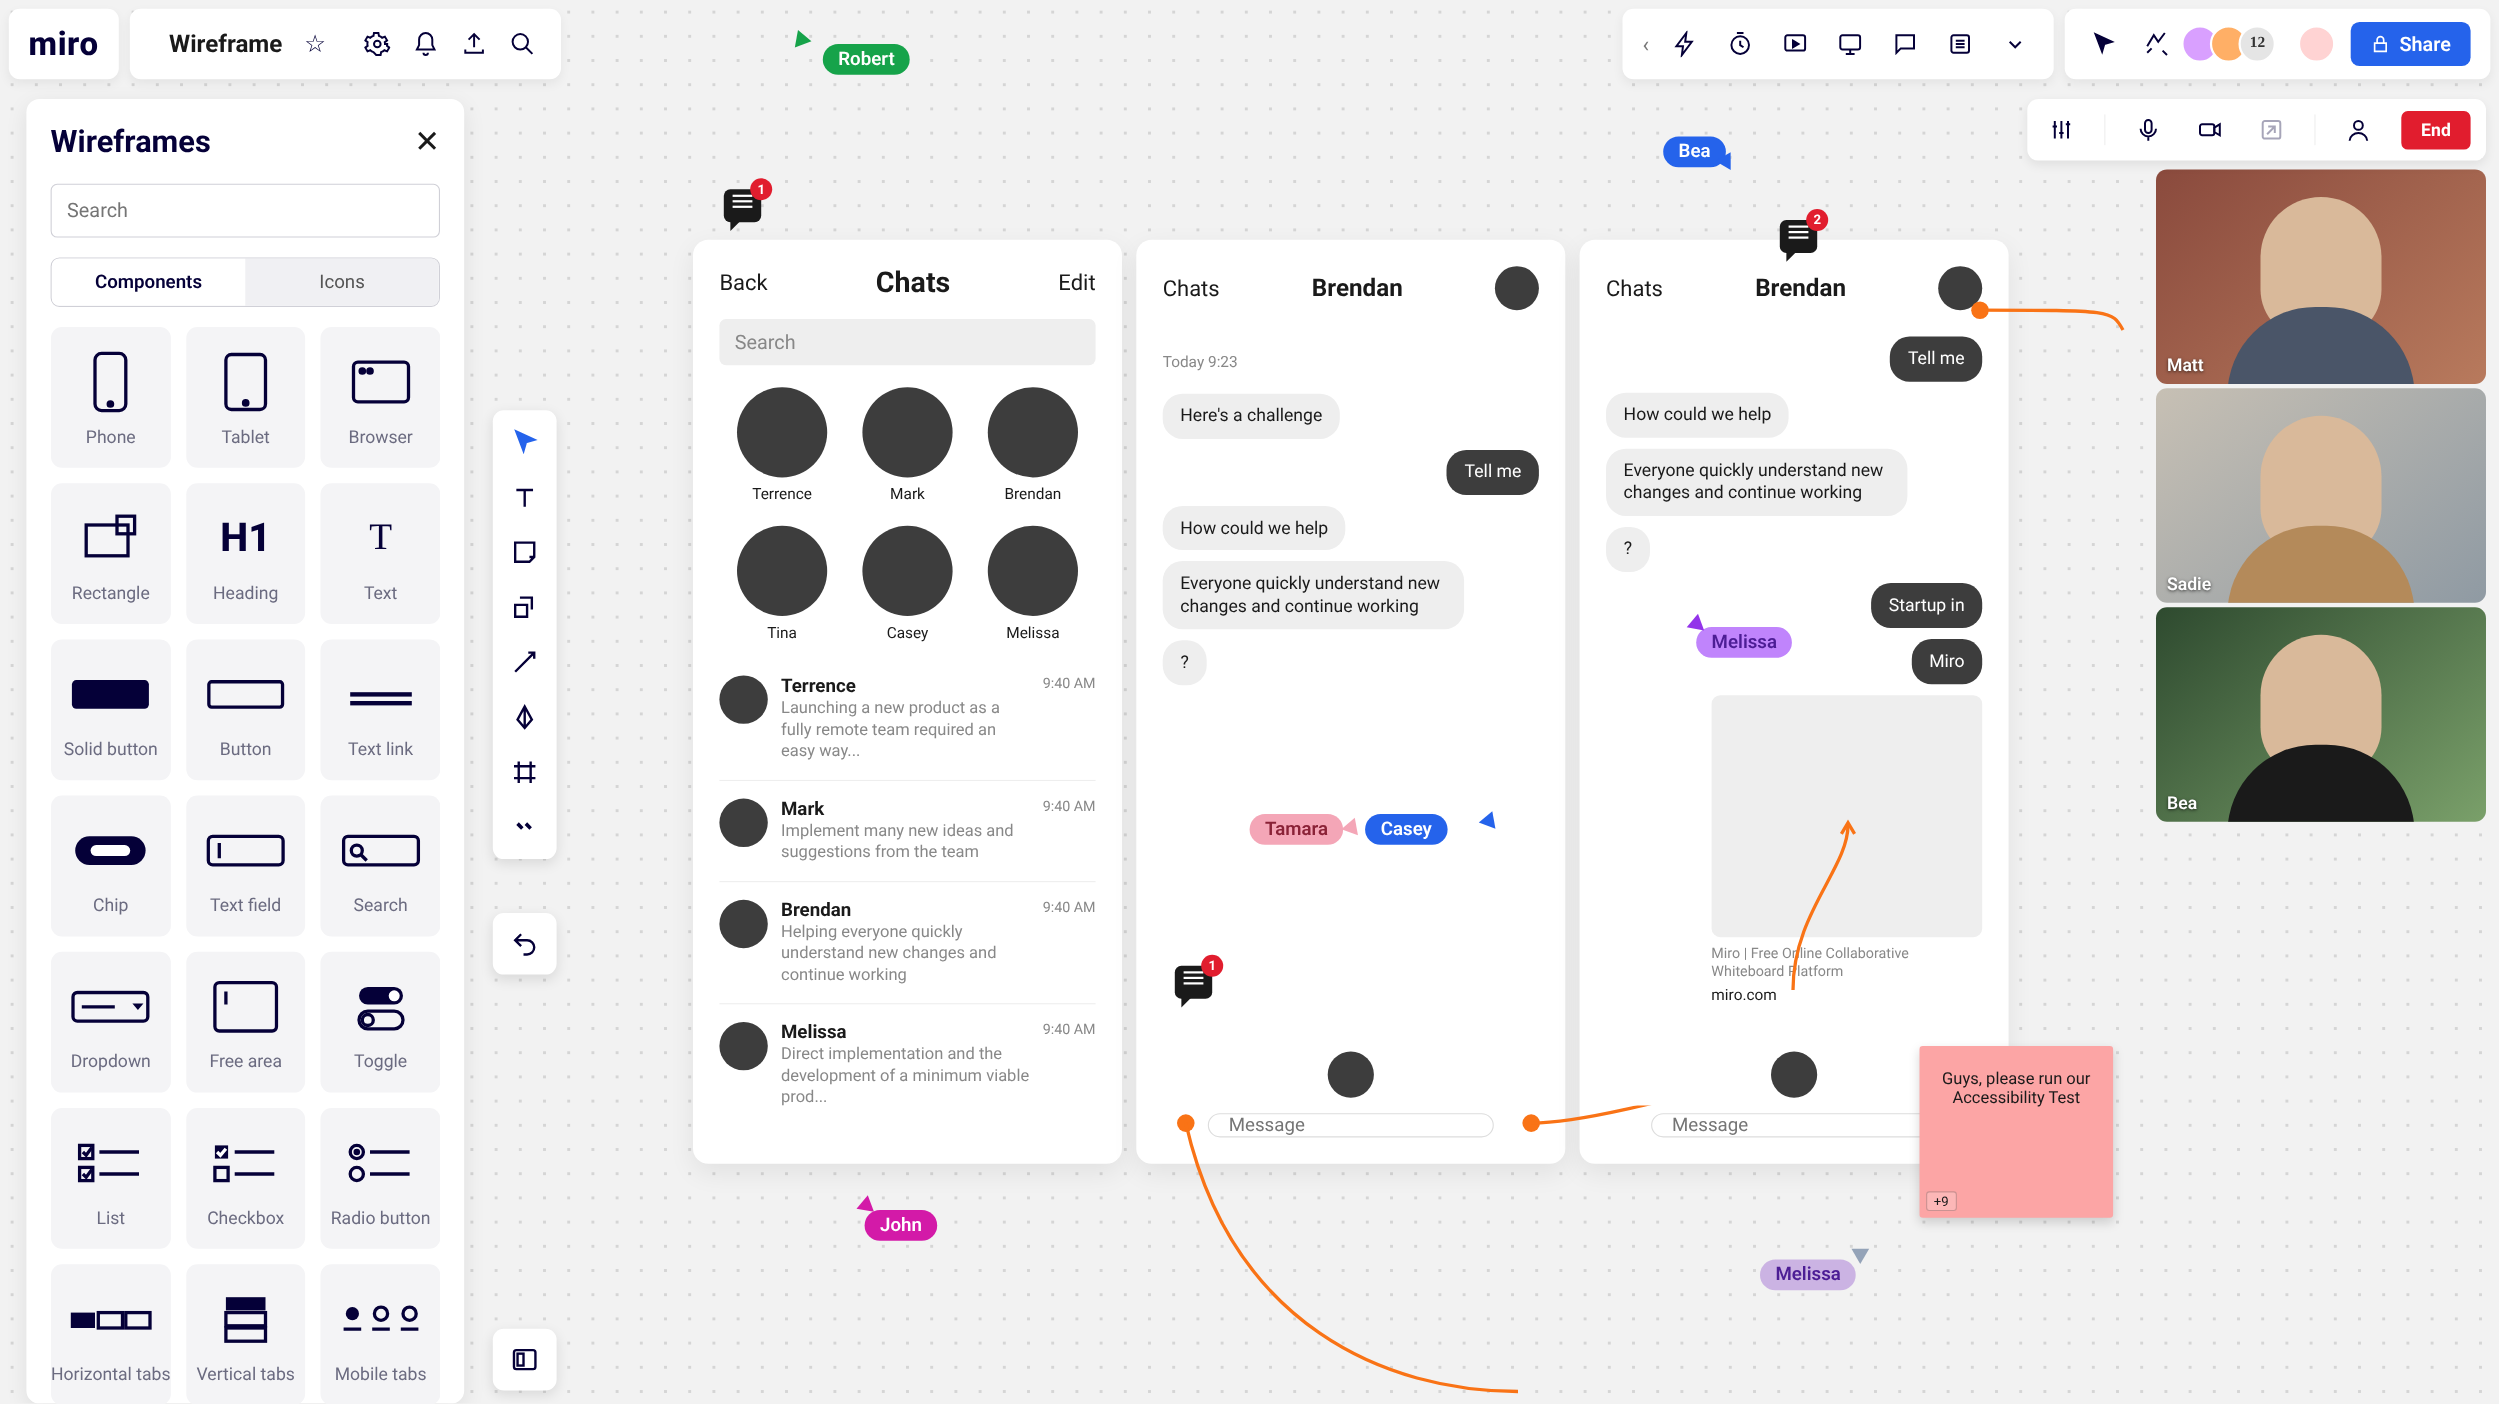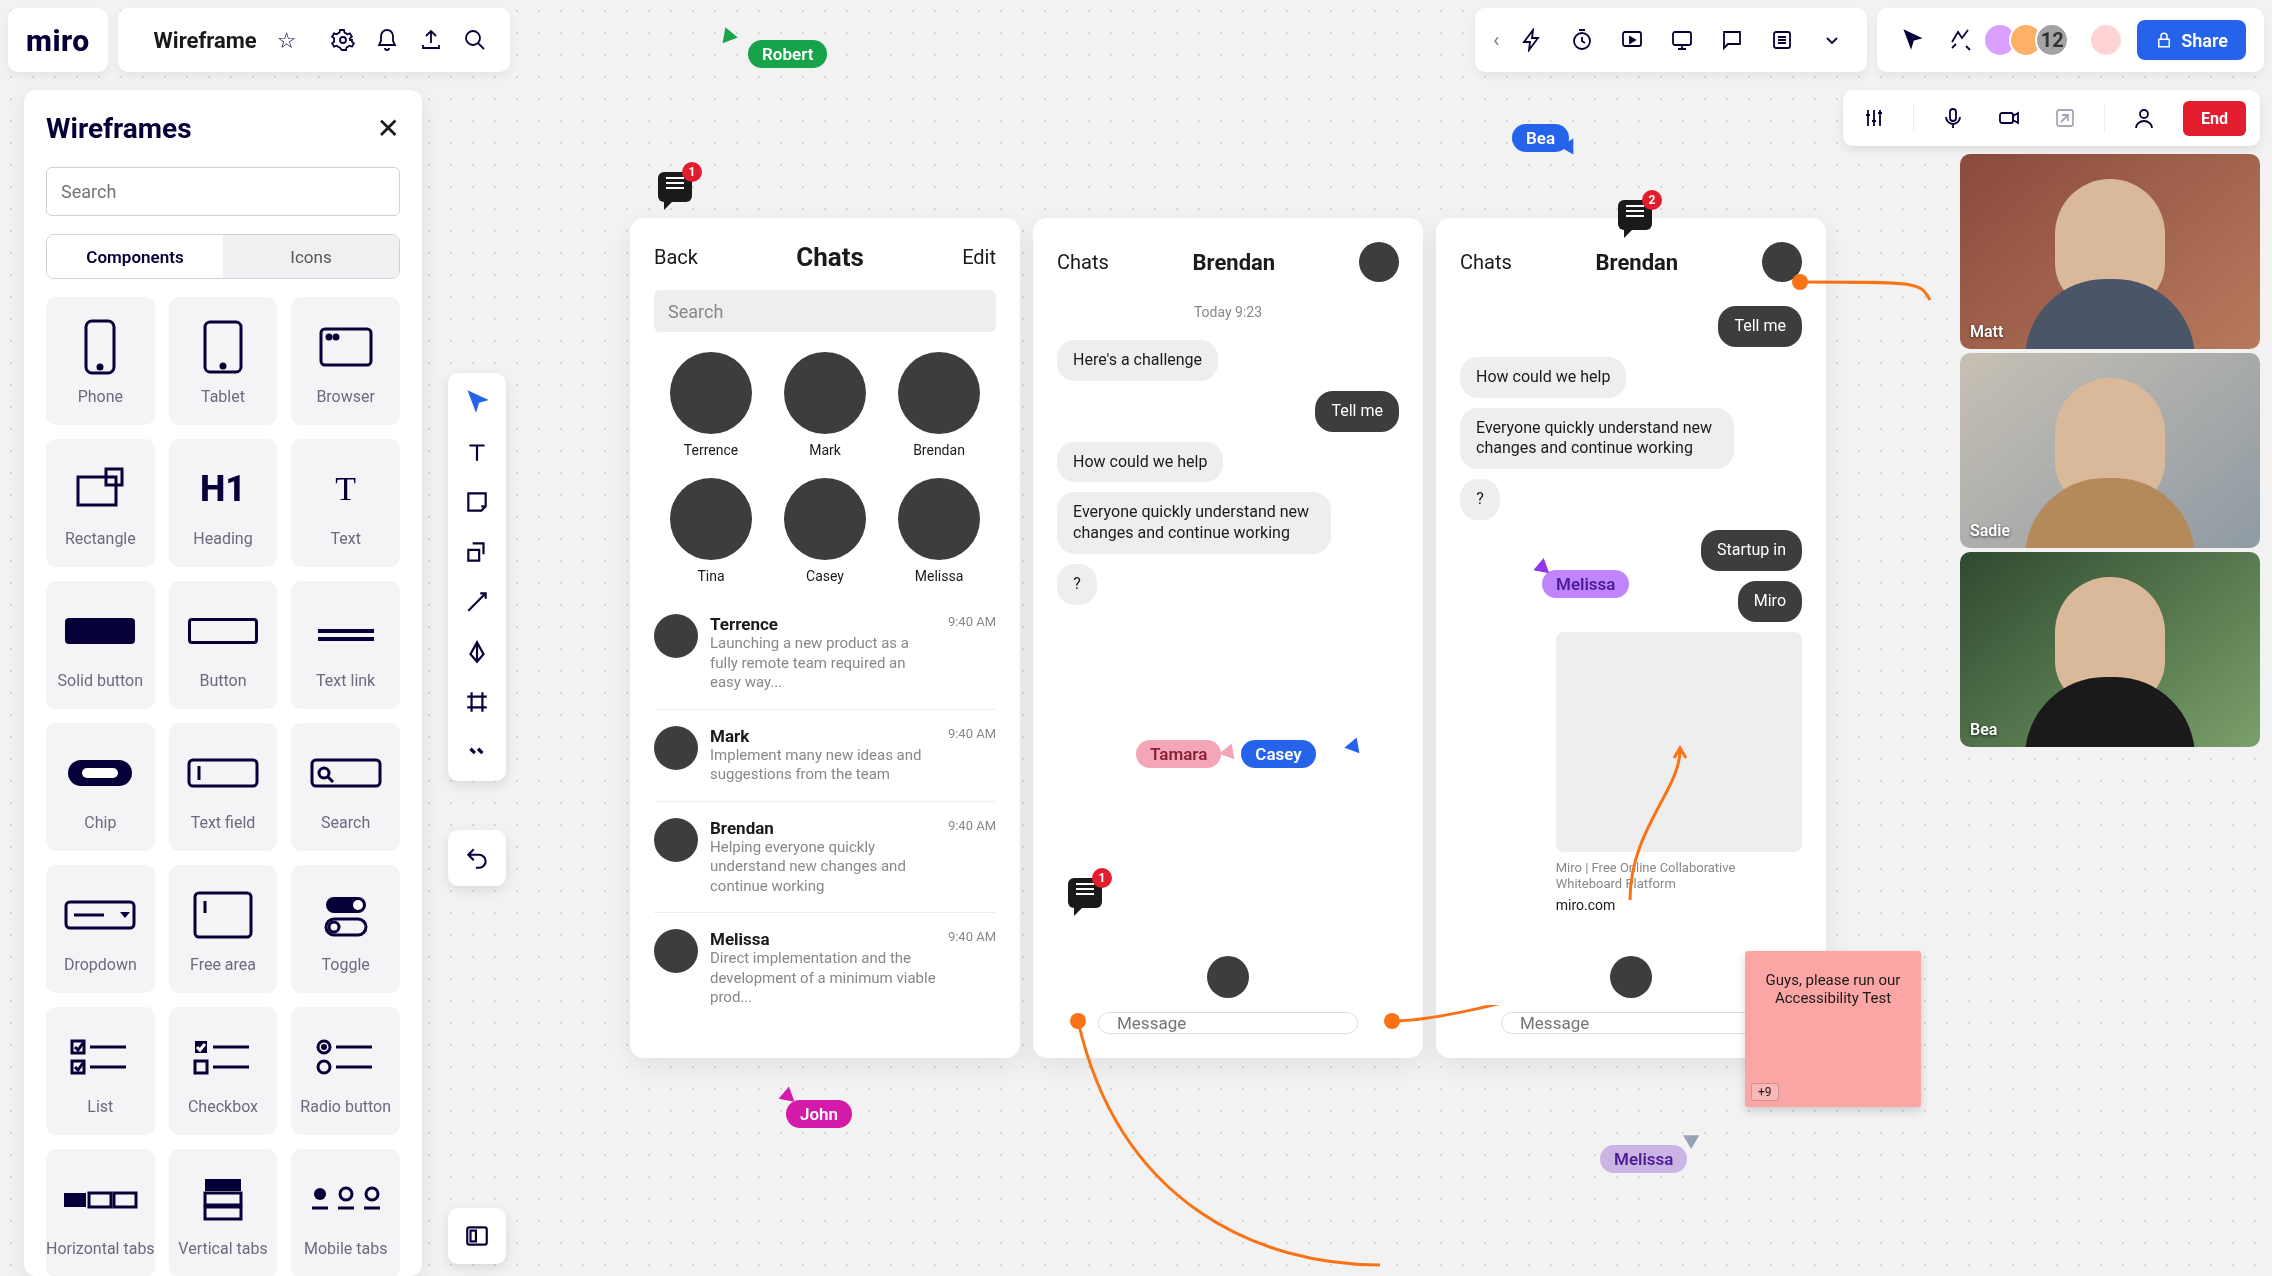--- a/index.html
+++ b/index.html
@@ -14,21 +14,21 @@
   .tb-card{background:#fff;border-radius:10px;height:64px;box-shadow:0 4px 10px rgba(0,0,0,.06);display:flex;align-items:center;padding:0 18px;}
   .logo{font-weight:800;font-size:30px;letter-spacing:.5px;color:#050038;}
   .board-name{font-weight:700;font-size:22px;padding:0 10px 0 18px;}
   .star{font-size:22px;color:#050038;}
   .icon-btn{width:34px;height:34px;display:flex;align-items:center;justify-content:center;border-radius:6px;cursor:pointer;}
   .icon-btn svg{width:24px;height:24px;stroke:#050038;fill:none;stroke-width:1.8;}
   .top-right{margin-left:auto;display:flex;gap:10px;}
   .share-btn{background:#2563eb;color:#fff;border-radius:8px;height:40px;padding:0 18px;font-weight:600;display:flex;align-items:center;gap:8px;font-size:18px;}
   .avatar-stack{display:flex;align-items:center;}
   .avatar{width:34px;height:34px;border-radius:50%;border:2px solid #fff;margin-left:-8px;}
-  .avatar.c1{background:#d9a0ff;} .avatar.c2{background:#ffaf66;} .avatar.c3{background:#a3a3a3;color:#333;font-size:20px;font-weight:700;display:flex;align-items:center;justify-content:center;margin-left:-8px;}
+  .avatar.c1{background:#d9a0ff;} .avatar.c2{background:#ffaf66;} .avatar.c3{background:#e5e5e5;color:#333;font-size:14px;font-weight:700;display:flex;align-items:center;justify-content:center;margin-left:-8px;font-family:Liberation Serif, serif;}
   .avatar.c4{background:#ffd3d3;}
   
   .callbar{position:absolute;top:90px;right:12px;height:56px;background:#fff;border-radius:10px;box-shadow:0 4px 10px rgba(0,0,0,.08);display:flex;align-items:center;padding:0 14px;gap:22px;z-index:50;}
   .end-btn{background:#e11d2e;color:#fff;font-weight:700;border-radius:6px;padding:8px 18px;font-size:16px;}
   
   .panel{position:absolute;top:90px;left:24px;width:398px;bottom:0;background:#fff;border-radius:12px;box-shadow:0 6px 20px rgba(0,0,0,.08);padding:22px 22px 0;z-index:40;display:flex;flex-direction:column;overflow:hidden;}
   .panel h1{font-size:28px;font-weight:700;color:#050038;}
   .panel .close{position:absolute;top:22px;right:22px;font-size:28px;cursor:pointer;font-weight:300;}
   .panel-search{margin-top:22px;height:50px;border:1px solid #d0d0d7;border-radius:6px;padding:0 14px;font-size:18px;outline:none;}
   .seg{margin-top:18px;display:flex;border:1px solid #d0d0d7;border-radius:8px;overflow:hidden;height:46px;}
@@ -61,21 +61,21 @@
   .wf-search{margin-top:18px;background:#eee;border-radius:6px;height:42px;display:flex;align-items:center;padding:0 14px;color:#888;font-size:18px;}
   .circles-row{display:flex;justify-content:space-around;margin-top:20px;}
   .circ{display:flex;flex-direction:column;align-items:center;gap:8px;font-size:14px;}
   .circ .dot{width:82px;height:82px;border-radius:50%;background:#3d3d3d;}
   .chat-item{display:flex;gap:12px;padding:16px 0;border-bottom:1px solid #eee;}
   .chat-item .dot{width:44px;height:44px;border-radius:50%;background:#3d3d3d;flex-shrink:0;}
   .chat-item .meta{flex:1;}
   .chat-item .name{font-weight:700;font-size:17px;}
   .chat-item .prev{color:#888;font-size:15px;line-height:1.3;}
   .chat-item .time{color:#888;font-size:13px;white-space:nowrap;}
-  .timestamp{color:#888;font-size:14px;text-align:center;margin-top:22px;}
+  .timestamp{color:#888;font-size:14px;text-align:left;margin-top:40px;}
   .bubble{border-radius:18px;padding:10px 16px;font-size:16px;max-width:80%;margin-top:10px;line-height:1.3;}
   .bubble.in{background:#eee;align-self:flex-start;}
   .bubble.out{background:#3d3d3d;color:#fff;align-self:flex-end;}
   .col{display:flex;flex-direction:column;}
   .msg-row{position:absolute;bottom:24px;left:24px;right:24px;display:flex;align-items:center;gap:14px;flex-direction:column;}
   .msg-row .dot{width:42px;height:42px;border-radius:50%;background:#3d3d3d;}
   .msg-row input{flex:1;height:42px;border:1px solid #ddd;border-radius:21px;padding:0 18px;font-size:17px;outline:none;}
   .wf-avatar{width:40px;height:40px;border-radius:50%;background:#3d3d3d;}
   
   .cursor-tag{position:absolute;display:flex;align-items:center;gap:4px;z-index:48;}

